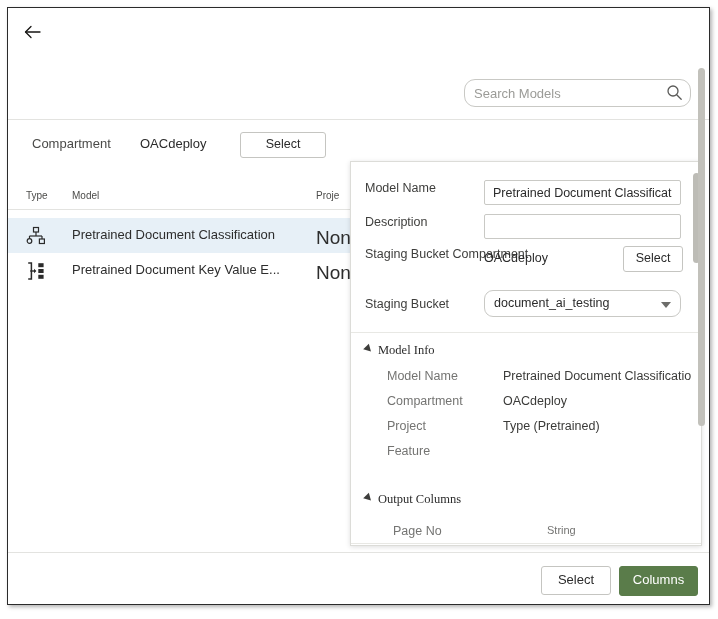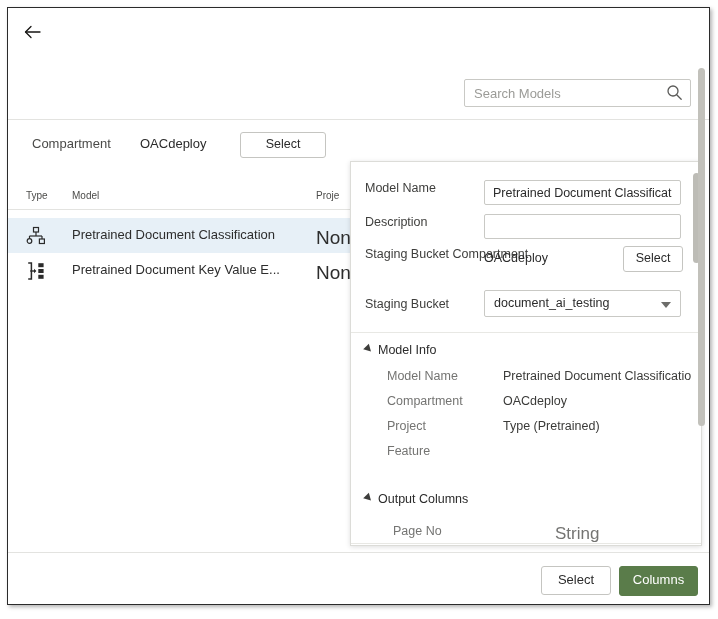--- a/index.html
+++ b/index.html
@@ -68,21 +68,21 @@
     left: 456px;
     top: 71px;
     width: 227px;
     height: 28px;
   }
   #search-input {
     width: 100%;
     height: 28px;
     box-sizing: border-box;
     border: 1px solid #c9c9c5;
-    border-radius: 2px;
+    border-radius: 11px;
     background: #fff;
     padding: 0 30px 0 9px;
     font-family: "Liberation Sans", sans-serif;
     font-size: 13px;
     color: #3b3b3b;
     outline: none;
   }
   #search-input::placeholder { color: #9b9b97; }
   #search-icon {
     position: absolute;
@@ -268,21 +268,21 @@
   }
 
   #staging-bucket-select {
     position: absolute;
     left: 133px;
     top: 0;
     width: 197px;
     height: 27px;
     box-sizing: border-box;
     border: 1px solid #c9c9c5;
-    border-radius: 2px;
+    border-radius: 9px;
     background: #fff;
     padding: 0 9px;
     font-size: 12.5px;
     color: #2b2b2b;
     line-height: 25px;
     cursor: pointer;
     position: absolute;
   }
   #staging-bucket-caret {
     position: absolute;
@@ -302,20 +302,21 @@
     background: #e8e8e4;
   }
   #panel-hr-1 { top: 170px; }
   #panel-hr-2 { top: 381px; }
 
   .section-head {
     position: absolute;
     left: 14px;
     font-size: 12.5px;
     color: #2b2b2b;
+    font-family: Liberation Serif, serif;
   }
   #sec-model-info { top: 181px; }
   #sec-output-cols{ top: 330px; }
   .sec-caret {
     display: inline-block;
     width: 0; height: 0;
     border-left: 7px solid #3d3d3b;
     border-top: 4px solid transparent;
     border-bottom: 4px solid transparent;
     transform: rotate(45deg);
@@ -344,22 +345,22 @@
 
   #outcol-row { position: absolute; left: 0; top: 362px; width: 352px; }
   #outcol-name {
     position: absolute;
     left: 42px;
     font-size: 12.5px;
     color: #747472;
   }
   #outcol-type {
     position: absolute;
-    left: 204px;
-    font-size: 17px;
+    left: 196px;
+    font-size: 11px;
     color: #747472;
   }
 
   
   #panel-scrollbar {
     position: absolute;
     right: 1px;
     top: 1px;
     width: 7px;
     height: 381px;

